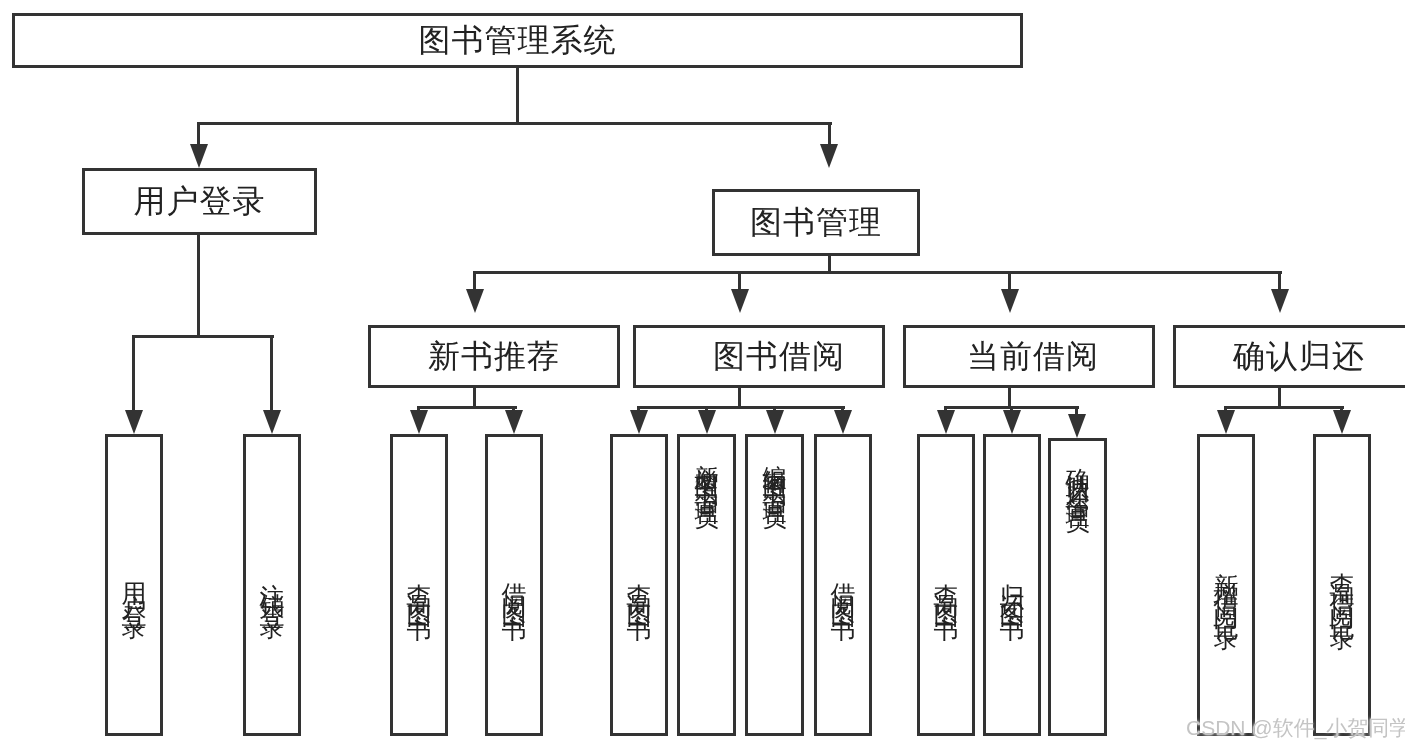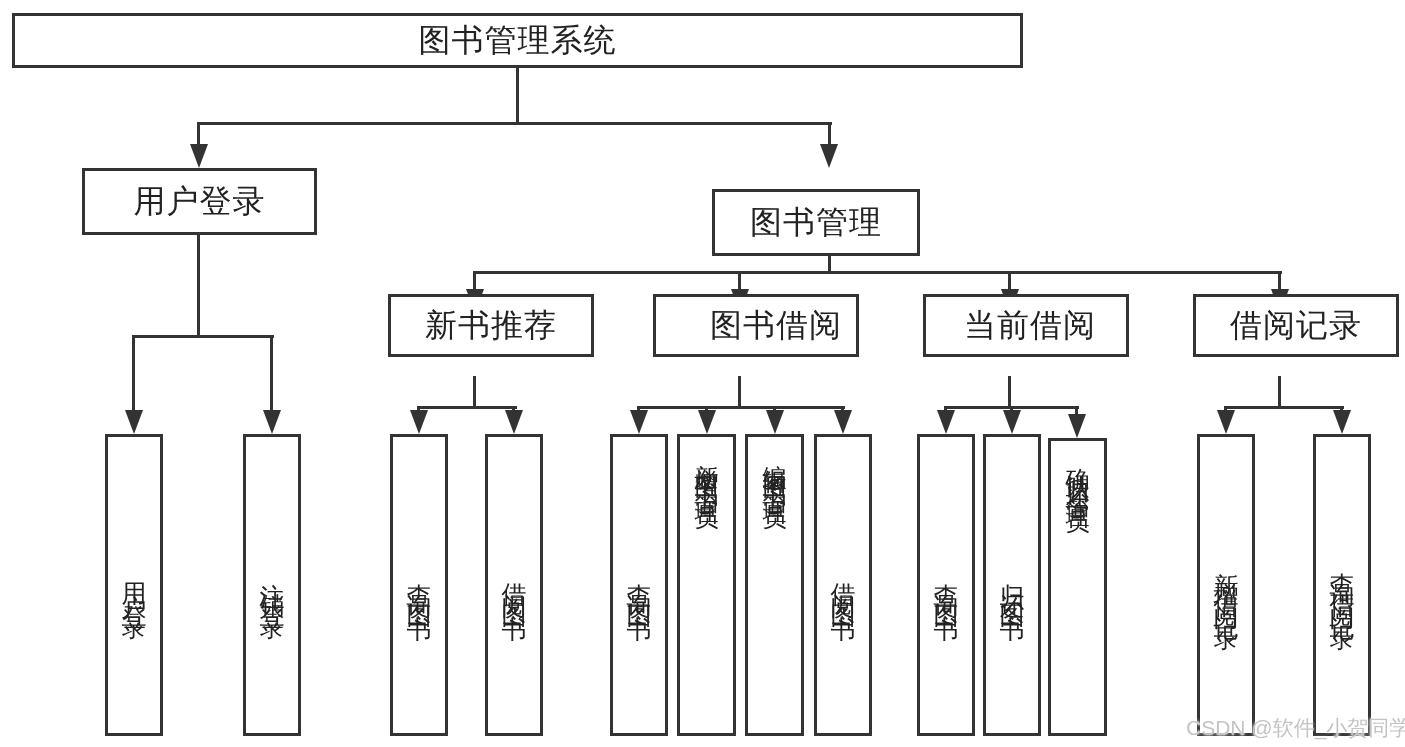--- a/index.html
+++ b/index.html
@@ -28,21 +28,21 @@
     letter-spacing:11px;
     line-height:1;
     color:#222222;
   }
   .vnode.vlong{align-items:flex-start;}
   .vnode.vlong > span{padding-top:8px;letter-spacing:6px;font-size:24px;}
   
   #root-box{left:12px;top:13px;width:1011px;height:55px;}
   #user-login-box{left:82px;top:168px;width:235px;height:67px;}
   #book-mgmt-box{left:712px;top:168px;width:208px;height:67px;margin-top:21px;}
-  .lvl3{top:294px;width:206px;height:63px;margin-left:20px;}
+  .lvl3{top:325px;width:252px;height:63px;}
   #new-book-box{left:368px;}
   #borrowing-box{left:633px;padding-left:40px;}
   #current-box{left:903px;padding-left:8px;}
   #records-box{left:1173px;}
   #leaf-a1{left:105px;}
   #leaf-a2{left:243px;}
   #leaf-b1{left:390px;}
   #leaf-b2{left:485px;}
   #leaf-c1{left:610px;}
   #leaf-c2{left:677px;width:59px;}
@@ -186,21 +186,21 @@
   <div class="box hnode lvl3" id="new-book-box">
     <span>新书推荐</span>
   </div>
   <div class="box hnode lvl3" id="borrowing-box">
     <span>图书借阅</span>
   </div>
   <div class="box hnode lvl3" id="current-box">
     <span>当前借阅</span>
   </div>
   <div class="box hnode lvl3" id="records-box">
-    <span>借阅记录</span>
+    <span>确认归还</span>
   </div>
 
   <div class="box vnode" id="leaf-a1">
     <span>用户登录</span>
   </div>
   <div class="box vnode" id="leaf-a2">
     <span>注销登录</span>
   </div>
 
   <div class="box vnode" id="leaf-b1">

